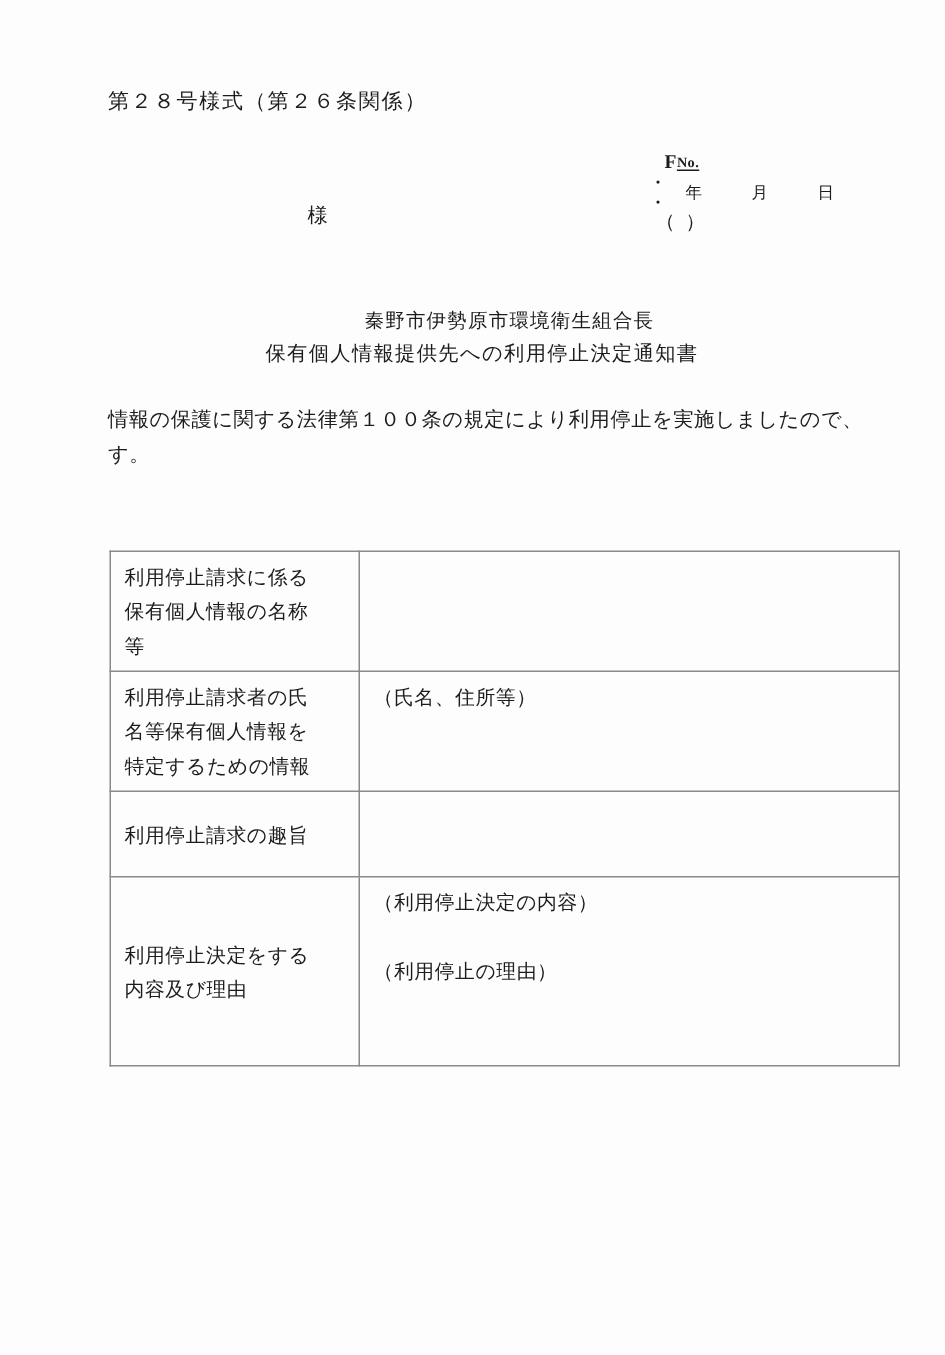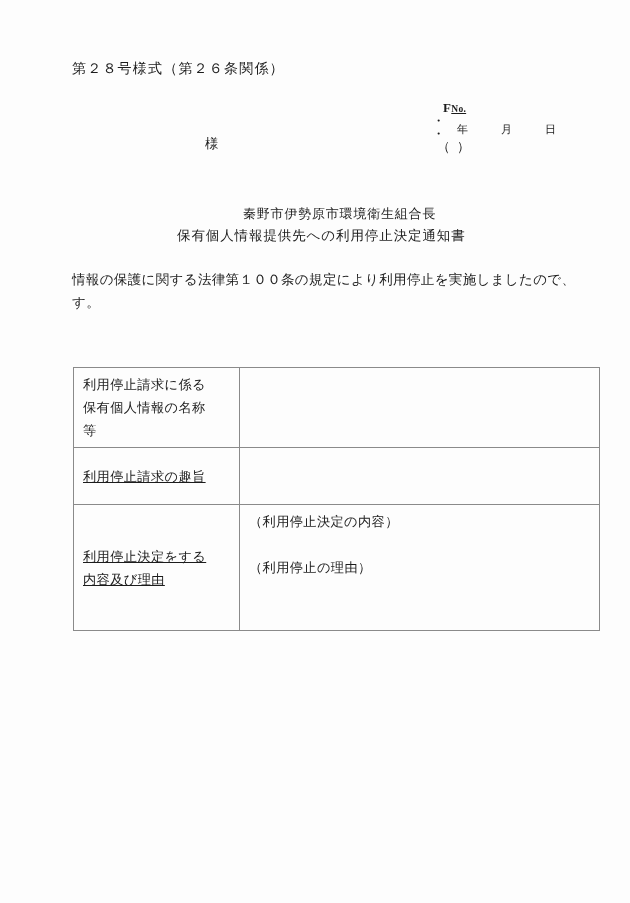--- a/index.html
+++ b/index.html
@@ -117,21 +117,21 @@
   #form-table td {
     border: 1px solid #8a8a8a;
     vertical-align: top;
     font-size: 13.2px;
     line-height: 23px;
     letter-spacing: 0.4px;
     padding: 5px 8px 5px 9px;
   }
   #form-table td.label-cell { width: 148px; }
   #form-table td.value-cell { width: 342px; }
-  .vmid { vertical-align: middle !important; text-decoration: underline; }
+  .vmid { vertical-align: middle !important; }
   .cell-line { display: block; white-space: pre; }
   .spacer-line { display: block; height: 23px; }
 
   
   #footer {
     position: absolute;
     left: 311px;
     top: 776px;
   }
   #footer .fline {
@@ -178,20 +178,32 @@
           <span class="cell-line">保有個人情報の名称</span>
           <span class="cell-line">等</span>
         </td>
         <td class="value-cell">
           <span class="spacer-line"></span>
           <span class="spacer-line"></span>
           <span class="spacer-line"></span>
         </td>
       </tr>
       <tr>
+        <td class="label-cell">
+          <span class="cell-line">利用停止請求者の氏</span>
+          <span class="cell-line">名等保有個人情報を</span>
+          <span class="cell-line">特定するための情報</span>
+        </td>
+        <td class="value-cell">
+          <span class="cell-line">（氏名、住所等）</span>
+          <span class="spacer-line"></span>
+          <span class="spacer-line"></span>
+        </td>
+      </tr>
+      <tr>
         <td class="label-cell vmid">
           <span class="cell-line">利用停止請求の趣旨</span>
         </td>
         <td class="value-cell">
           <span class="spacer-line"></span>
           <span class="spacer-line"></span>
         </td>
       </tr>
       <tr>
         <td class="label-cell vmid">

